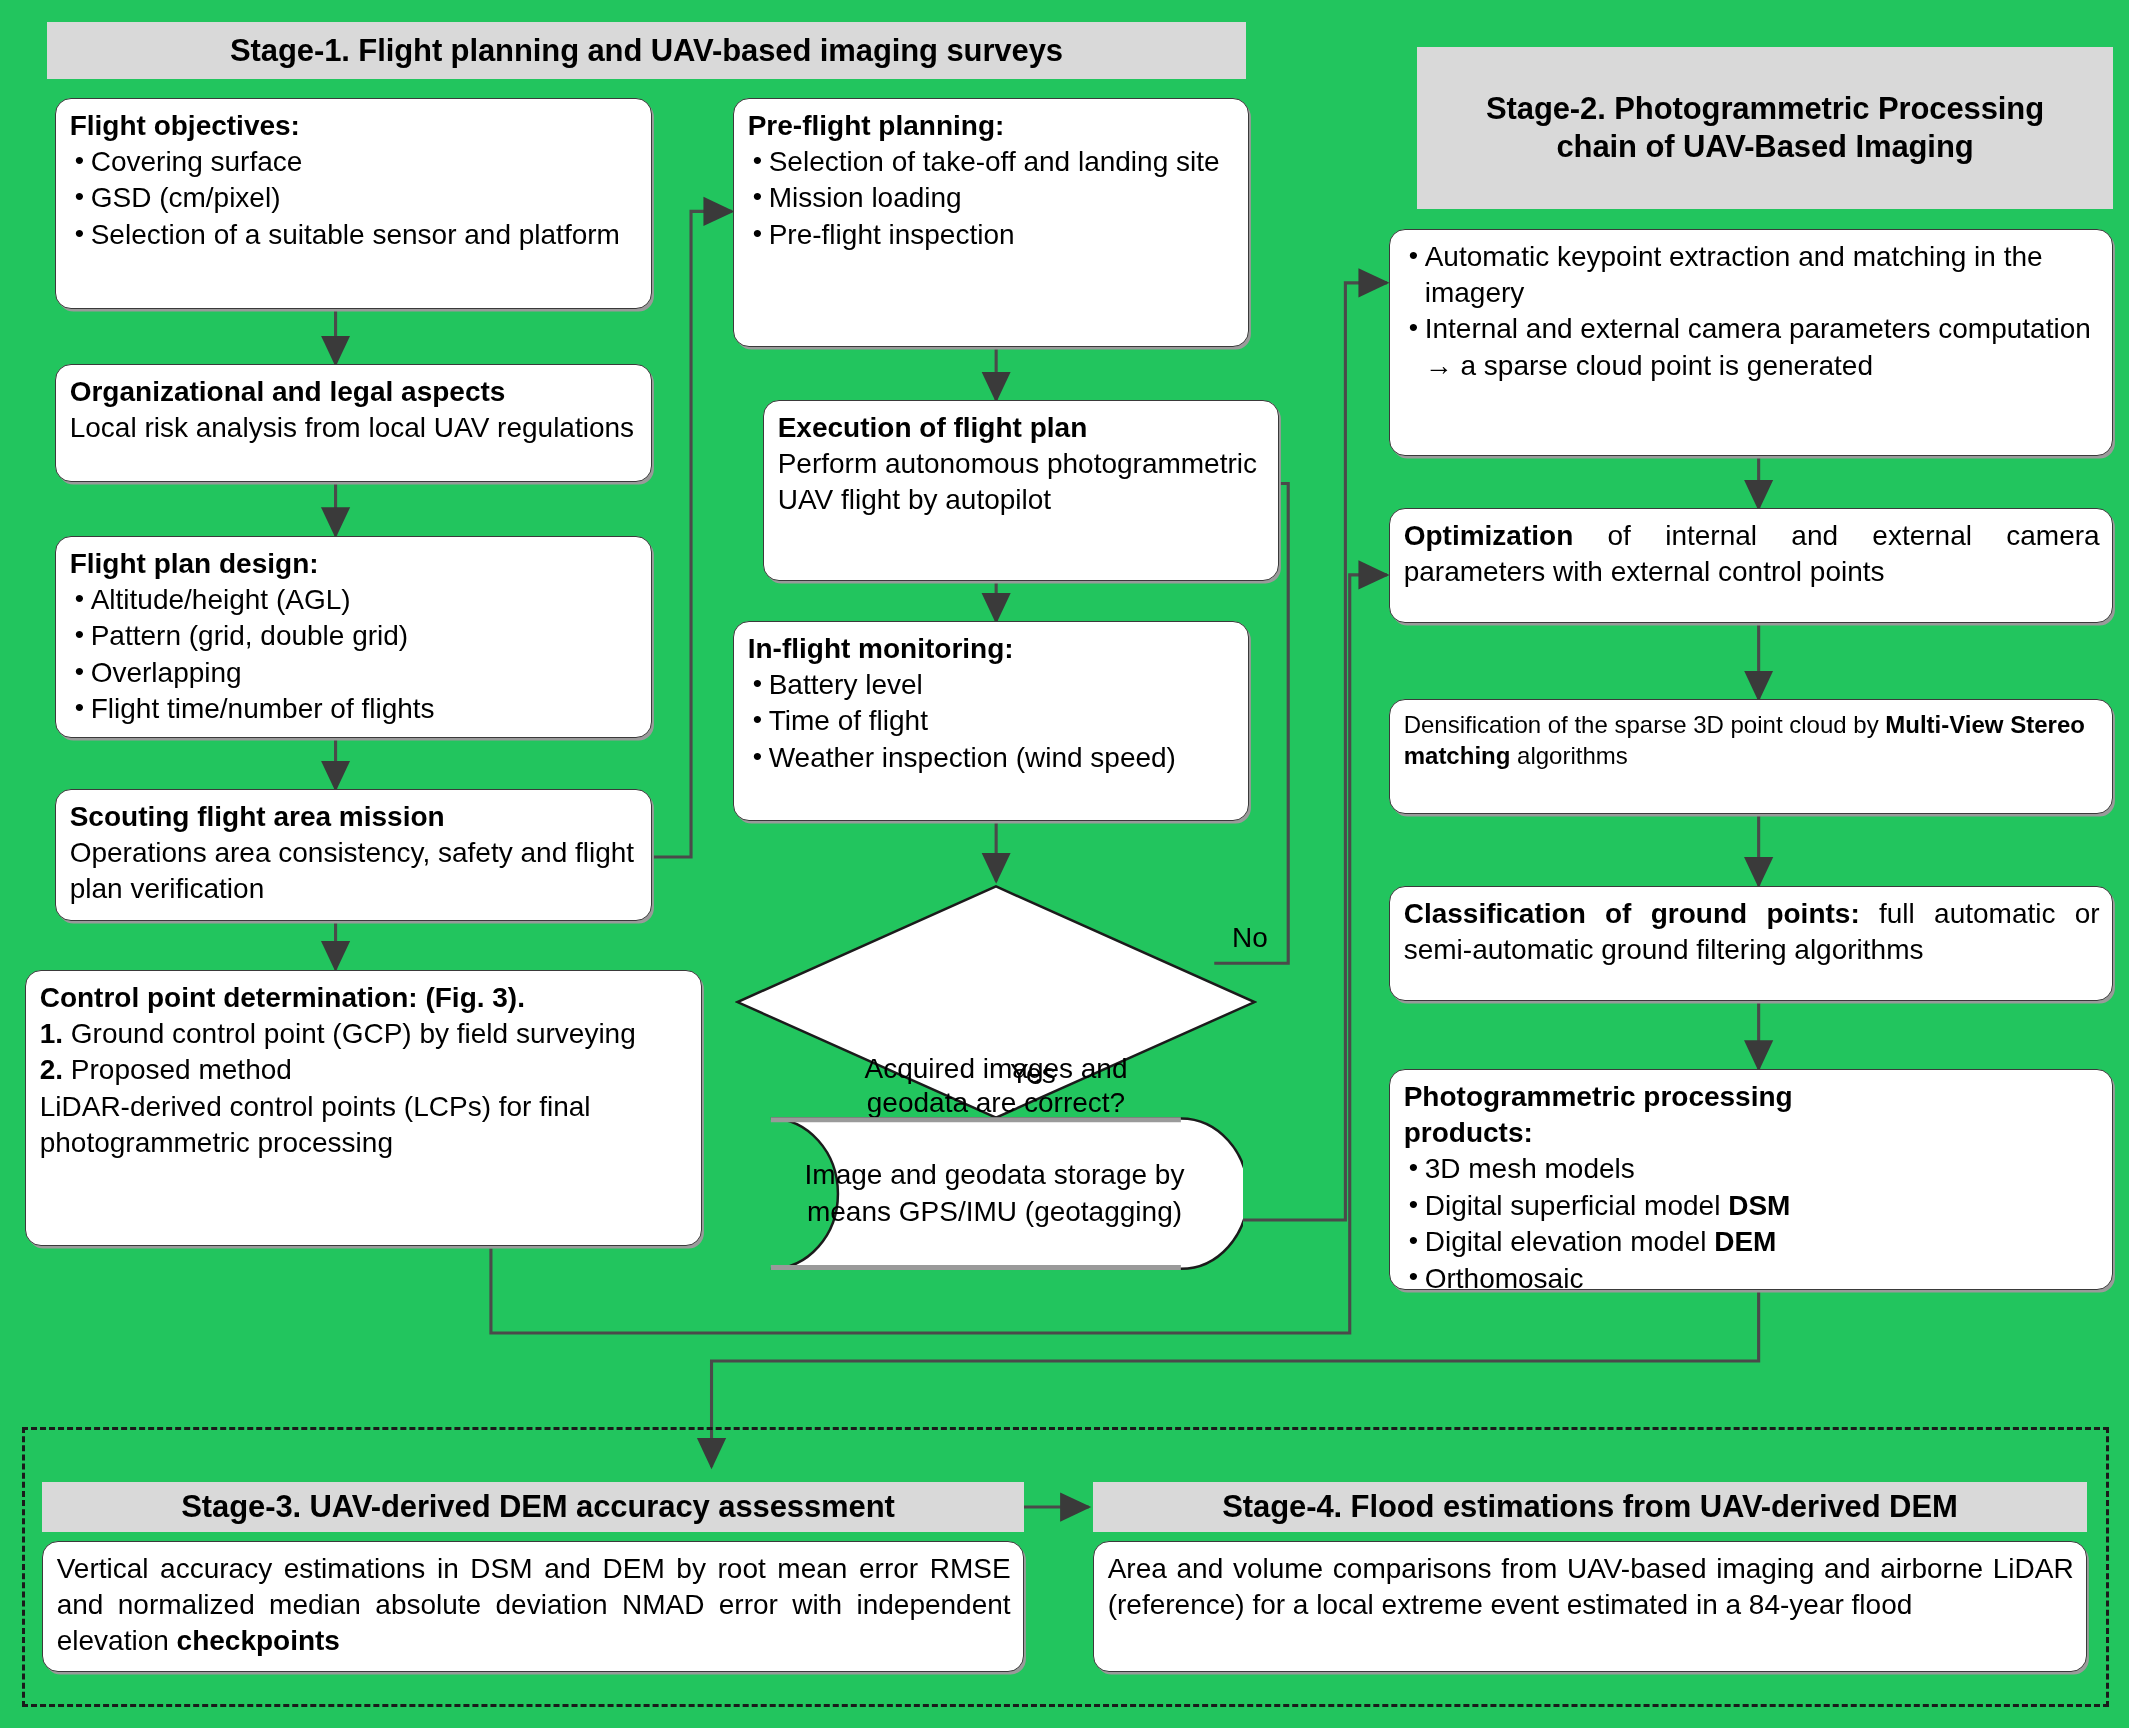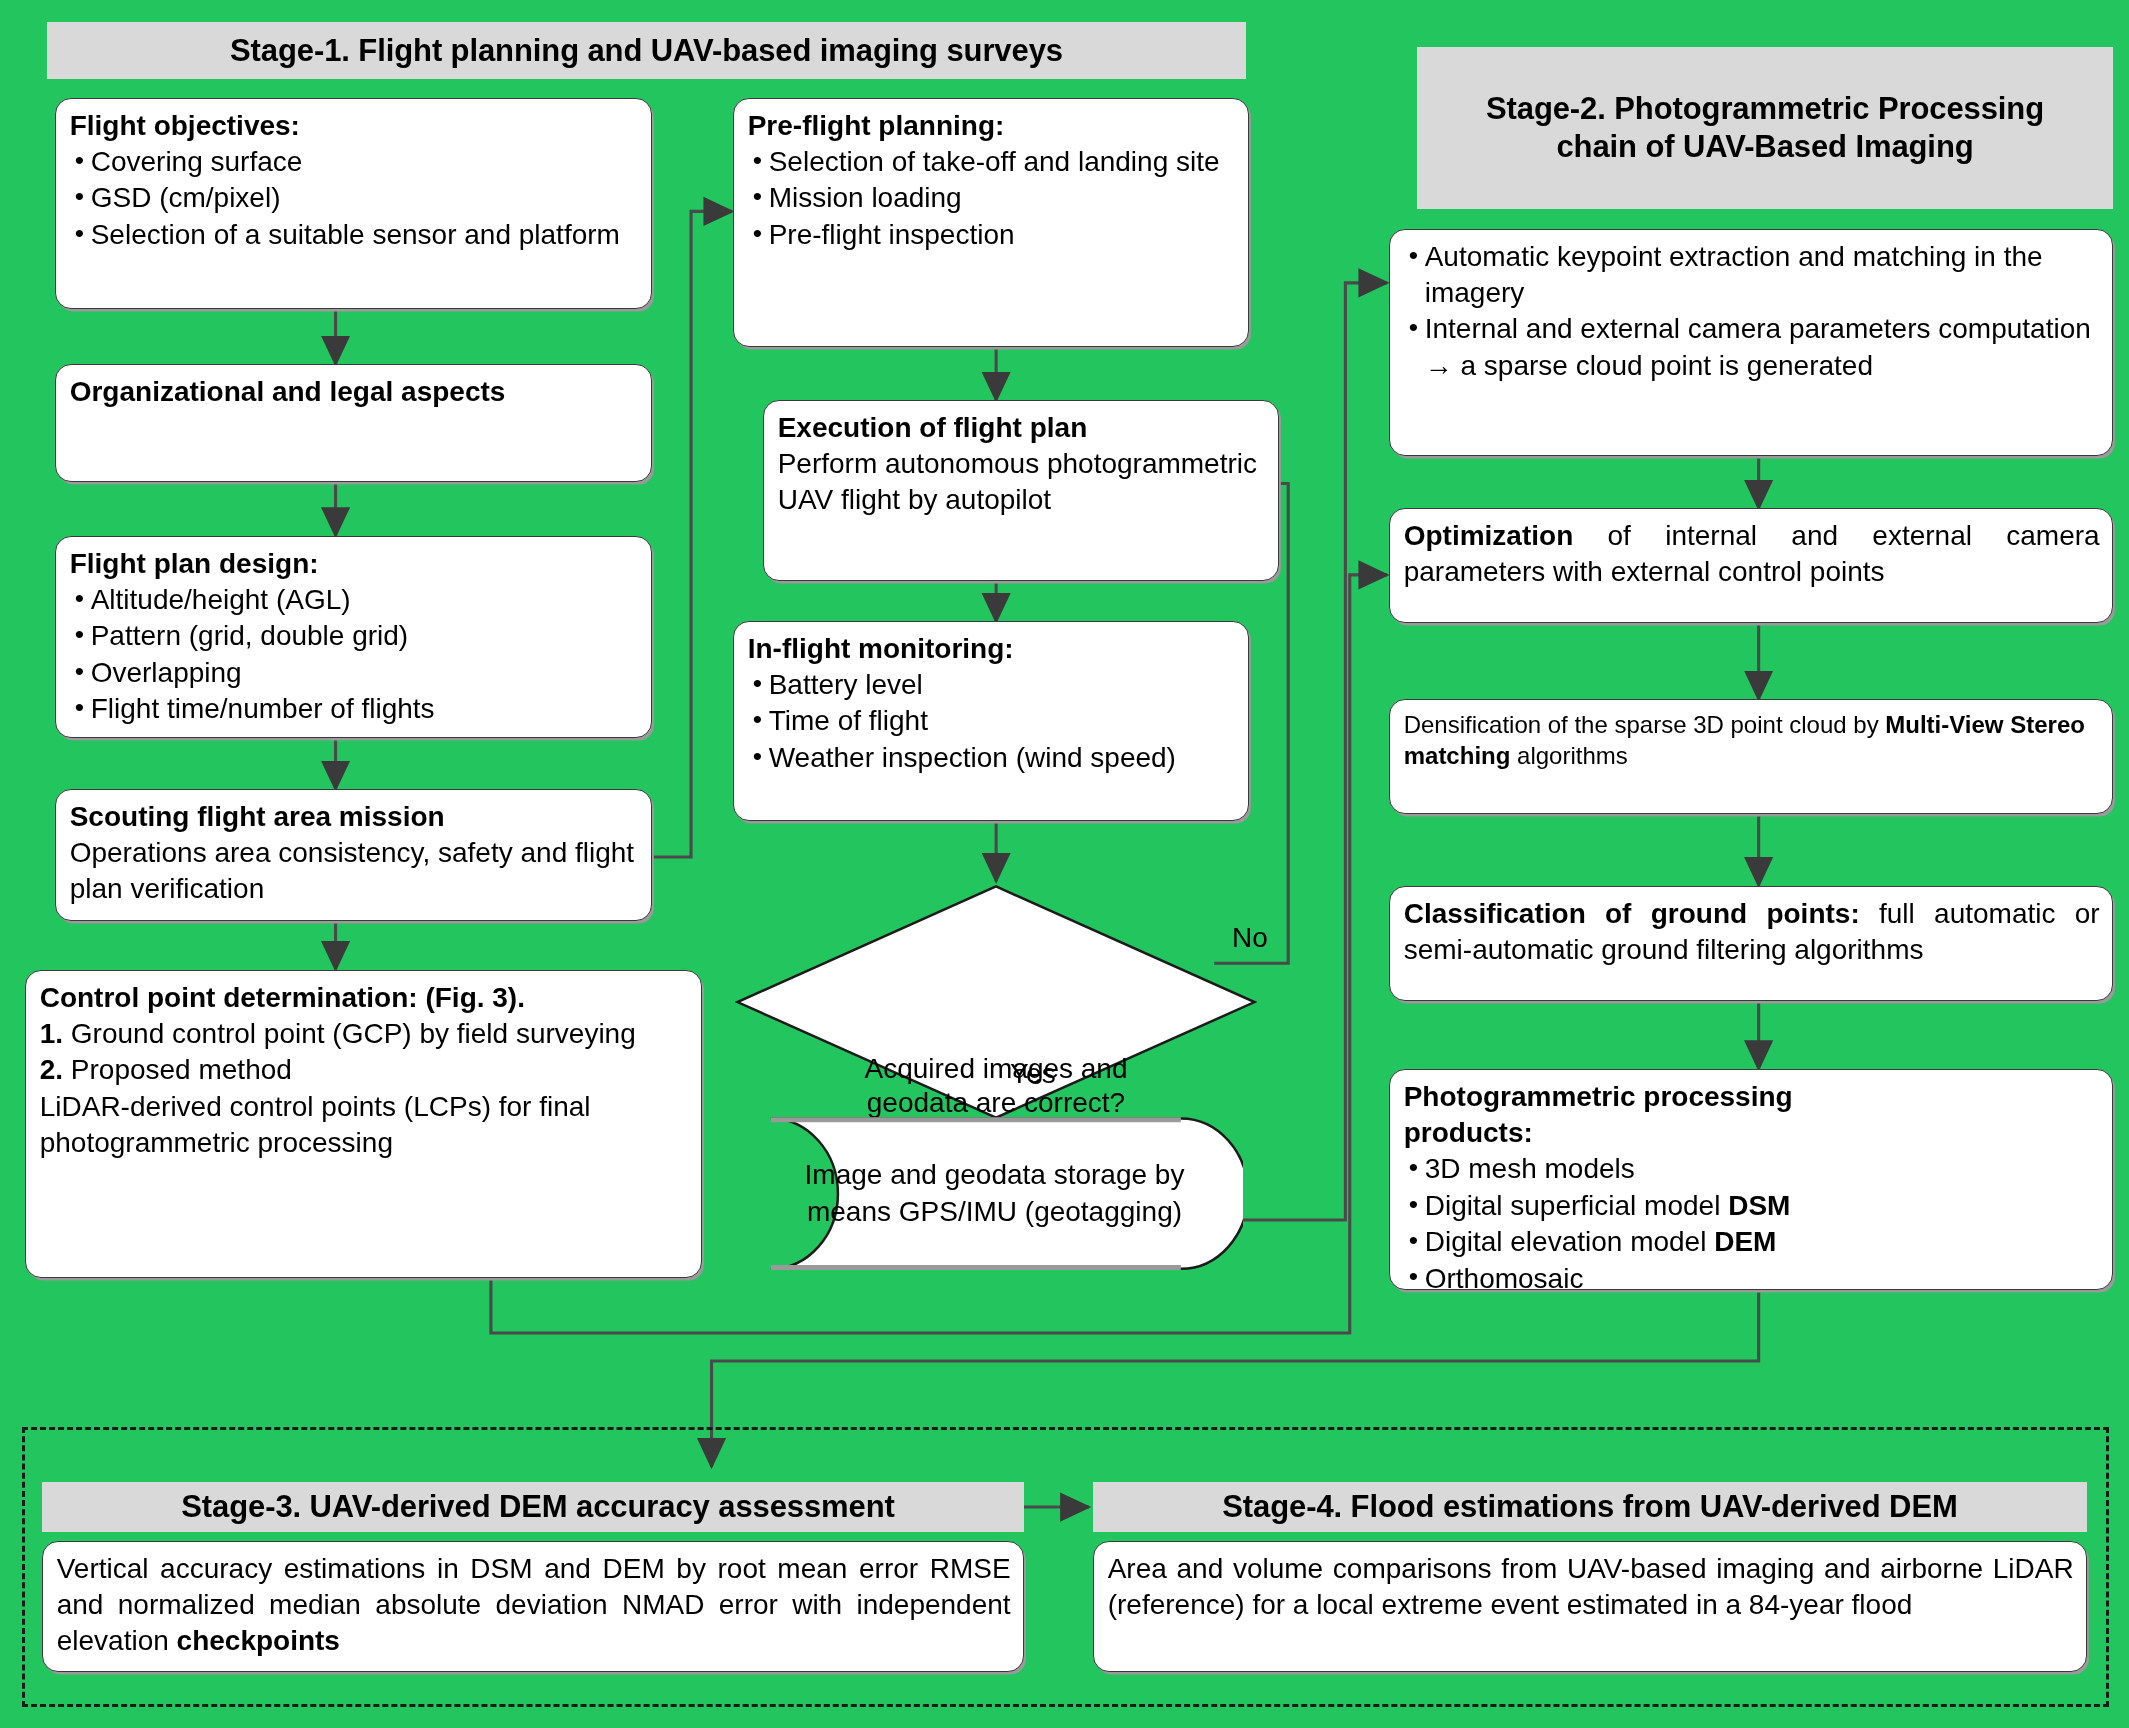--- a/index.html
+++ b/index.html
@@ -153,38 +153,39 @@
     <span class="ttl">Flight objectives:</span>
     <ul>
       <li><span>Covering surface</span></li>
       <li><span>GSD (cm/pixel)</span></li>
       <li><span>Selection of a suitable sensor and platform</span></li>
     </ul>
   </div>
 
   <div class="node" style="left:55px;top:364px;width:597px;height:118px;font-size:28px;">
     <span class="ttl">Organizational and legal aspects</span>
+    <span class="ln">Local risk analysis from local UAV regulations</span>
   </div>
 
   <div class="node" style="left:55px;top:536px;width:597px;height:202px;font-size:28px;">
     <span class="ttl">Flight plan design:</span>
     <ul>
       <li><span>Altitude/height (AGL)</span></li>
       <li><span>Pattern (grid, double grid)</span></li>
       <li><span>Overlapping</span></li>
       <li><span>Flight time/number of flights</span></li>
     </ul>
   </div>
 
   <div class="node" style="left:55px;top:789px;width:597px;height:132px;font-size:28px;">
     <span class="ttl">Scouting flight area mission</span>
     <span class="ln">Operations area consistency, safety and flight plan verification</span>
   </div>
 
-  <div class="node" style="left:25px;top:970px;width:677px;height:308px;font-size:28px;">
+  <div class="node" style="left:25px;top:970px;width:677px;height:276px;font-size:28px;">
     <span class="ttl">Control point determination: (Fig. 3).</span>
     <span class="ln"><b>1.</b><span> Ground control point (GCP) by field surveying</span></span>
     <span class="ln"><b>2.</b><span> Proposed method</span></span>
     <span class="ln">LiDAR-derived control points (LCPs) for final photogrammetric processing</span>
   </div>
 
   <div class="node just" style="left:733px;top:98px;width:516px;height:249px;font-size:28px;">
     <span class="ttl">Pre-flight planning:</span>
     <ul>
       <li class="just"><span>Selection of take-off and landing site</span></li>

